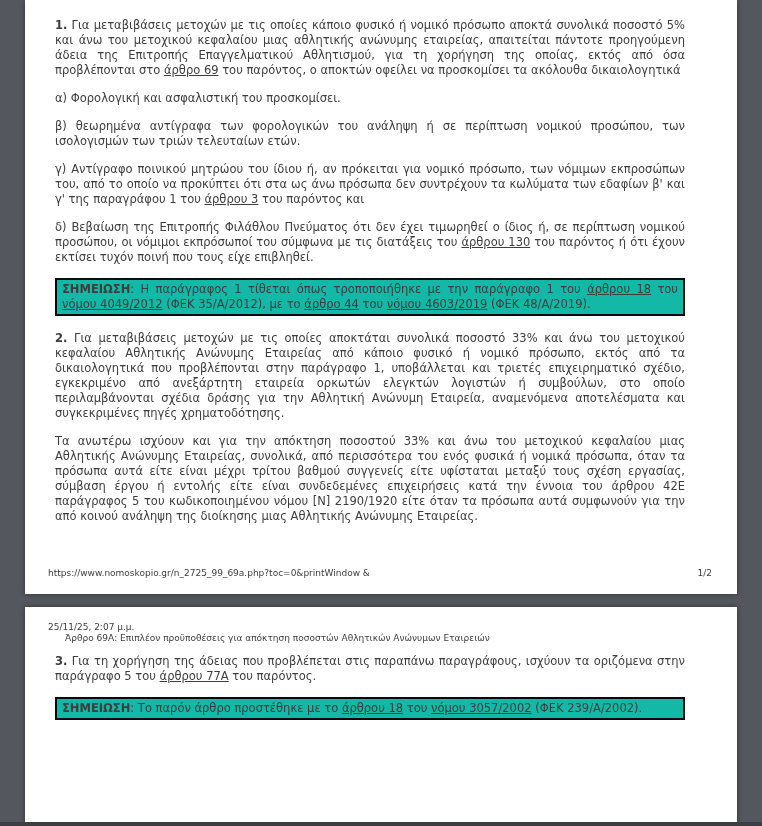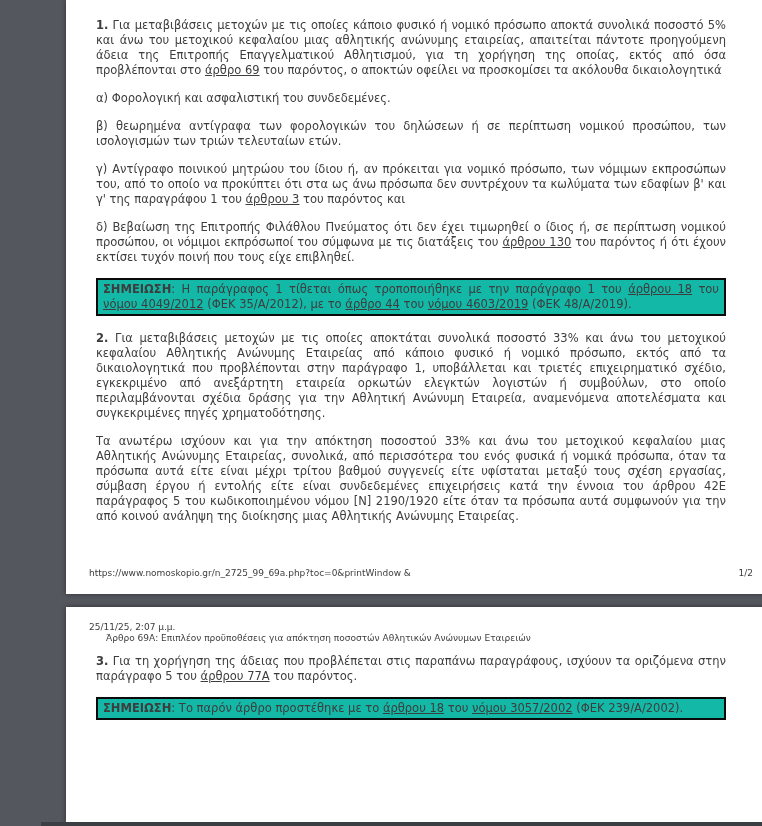--- a/index.html
+++ b/index.html
@@ -2,21 +2,21 @@
 <html><head>
 <meta charset="utf-8">
 <style>
   html,body{margin:0;padding:0;}
   body{
     width:762px;height:826px;
     background:#54575d;
     overflow:hidden;
     font-family:"DejaVu Sans", sans-serif;
   }
-  .viewport{position:relative;width:684px;height:826px;margin-left:41px;}
+  .viewport{position:relative;width:684px;height:826px;}
   .page{
     position:absolute;left:25px;width:712px;background:#ffffff;
     box-shadow:0 0 5px rgba(0,0,0,0.45);
     box-sizing:border-box;
   }
   .page-1{top:0;height:594px;}
   .page-2{top:607px;height:216px;}
   .content{
     padding:18px 52px 0 30px;
     height:540px;
@@ -61,22 +61,22 @@
   }
 </style>
 </head>
 <body>
 
 <div class="viewport">
 
   <div class="page page-1">
     <div class="content">
       <p class="body"><span class="bold">1.</span><span> Για μεταβιβάσεις μετοχών με τις οποίες κάποιο φυσικό ή νομικό πρόσωπο αποκτά συνολικά ποσοστό 5% και άνω του μετοχικού κεφαλαίου μιας αθλητικής ανώνυμης εταιρείας, απαιτείται πάντοτε προηγούμενη άδεια της Επιτροπής Επαγγελματικού Αθλητισμού, για τη χορήγηση της οποίας, εκτός από όσα προβλέπονται στο </span><span class="lnk">άρθρο 69</span><span> του παρόντος, ο αποκτών οφείλει να προσκομίσει τα ακόλουθα δικαιολογητικά</span></p>
-      <p class="body"><span>α) Φορολογική και ασφαλιστική του συνδεδεμένες.</span></p>
-      <p class="body"><span>β) θεωρημένα αντίγραφα των φορολογικών του δηλώσεων ή σε περίπτωση νομικού προσώπου, των ισολογισμών των τριών τελευταίων ετών.</span></p>
+      <p class="body"><span>α) Φορολογική και ασφαλιστική του προσκομίσει.</span></p>
+      <p class="body"><span>β) θεωρημένα αντίγραφα των φορολογικών του ανάληψη ή σε περίπτωση νομικού προσώπου, των ισολογισμών των τριών τελευταίων ετών.</span></p>
       <p class="body"><span>γ) Αντίγραφο ποινικού μητρώου του ίδιου ή, αν πρόκειται για νομικό πρόσωπο, των νόμιμων εκπροσώπων του, από το οποίο να προκύπτει ότι στα ως άνω πρόσωπα δεν συντρέχουν τα κωλύματα των εδαφίων β' και γ' της παραγράφου 1 του </span><span class="lnk">άρθρου 3</span><span> του παρόντος και</span></p>
       <p class="body"><span>δ) Βεβαίωση της Επιτροπής Φιλάθλου Πνεύματος ότι δεν έχει τιμωρηθεί ο ίδιος ή, σε περίπτωση νομικού προσώπου, οι νόμιμοι εκπρόσωποί του σύμφωνα με τις διατάξεις του </span><span class="lnk">άρθρου 130</span><span> του παρόντος ή ότι έχουν εκτίσει τυχόν ποινή που τους είχε επιβληθεί.</span></p>
       <div class="note-box"><span class="bold">ΣΗΜΕΙΩΣΗ</span><span>: Η παράγραφος 1 τίθεται όπως τροποποιήθηκε με την παράγραφο 1 του </span><span class="lnk">άρθρου 18</span><span> του </span><span class="lnk">νόμου 4049/2012</span><span> (ΦΕΚ 35/Α/2012), με το </span><span class="lnk">άρθρο 44</span><span> του </span><span class="lnk">νόμου 4603/2019</span><span> (ΦΕΚ 48/Α/2019).</span></div>
       <p class="body"><span class="bold">2.</span><span> Για μεταβιβάσεις μετοχών με τις οποίες αποκτάται συνολικά ποσοστό 33% και άνω του μετοχικού κεφαλαίου Αθλητικής Ανώνυμης Εταιρείας από κάποιο φυσικό ή νομικό πρόσωπο, εκτός από τα δικαιολογητικά που προβλέπονται στην παράγραφο 1, υποβάλλεται και τριετές επιχειρηματικό σχέδιο, εγκεκριμένο από ανεξάρτητη εταιρεία ορκωτών ελεγκτών λογιστών ή συμβούλων, στο οποίο περιλαμβάνονται σχέδια δράσης για την Αθλητική Ανώνυμη Εταιρεία, αναμενόμενα αποτελέσματα και συγκεκριμένες πηγές χρηματοδότησης.</span></p>
       <p class="body"><span>Τα ανωτέρω ισχύουν και για την απόκτηση ποσοστού 33% και άνω του μετοχικού κεφαλαίου μιας Αθλητικής Ανώνυμης Εταιρείας, συνολικά, από περισσότερα του ενός φυσικά ή νομικά πρόσωπα, όταν τα πρόσωπα αυτά είτε είναι μέχρι τρίτου βαθμού συγγενείς είτε υφίσταται μεταξύ τους σχέση εργασίας, σύμβαση έργου ή εντολής είτε είναι συνδεδεμένες επιχειρήσεις κατά την έννοια του άρθρου 42Ε παράγραφος 5 του κωδικοποιημένου νόμου [Ν] 2190/1920 είτε όταν τα πρόσωπα αυτά συμφωνούν για την από κοινού ανάληψη της διοίκησης μιας Αθλητικής Ανώνυμης Εταιρείας.</span></p>
     </div>
     <div class="footer">
       <span>https://www.nomoskopio.gr/n_2725_99_69a.php?toc=0&amp;printWindow &amp;</span>
       <span>1/2</span>
     </div>

